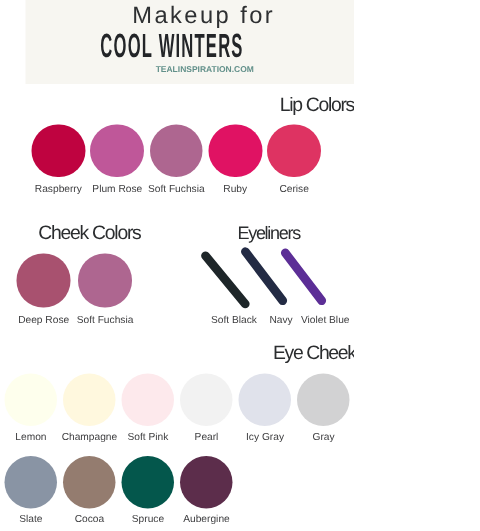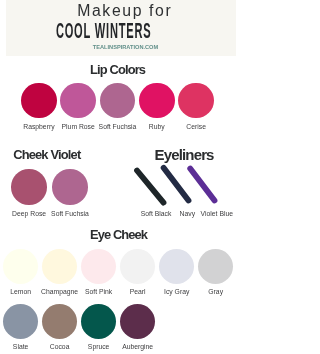--- a/index.html
+++ b/index.html
@@ -7,21 +7,21 @@
   body{
     width:236px;height:354px;overflow:hidden;
     background:#ffffff;
     font-family:"Liberation Sans", sans-serif;
     -webkit-font-smoothing:antialiased;
   }
   .page{position:relative;width:236px;height:354px;background:#ffffff;}
 
   
   .header{
-    position:absolute;left:6px;top:0;width:236px;height:55.5px;
+    position:absolute;left:17px;top:0;width:236px;height:55.5px;
     background:#f7f6f1;
   }
   .title-1{
     position:absolute;left:0;top:2.6px;width:236px;text-align:center;
     font-size:15.8px;font-weight:400;color:#2e3032;
     letter-spacing:1.62px;text-indent:1.62px;line-height:16px;
   }
   .title-2-wrap{
     position:absolute;left:0;top:20.4px;width:236px;
     line-height:22.4px;
@@ -34,22 +34,22 @@
     white-space:nowrap;
   }
   .site{
     position:absolute;left:1.5px;top:44px;width:236px;text-align:center;
     font-size:5.65px;font-weight:700;color:#62908a;
     letter-spacing:0px;line-height:6px;
   }
 
   
   .sec-title{
-    position:absolute;font-weight:700;color:#2b2d2f;
-    text-align:center;line-height:12.6px;white-space:nowrap;
+    position:absolute;font-weight:400;color:#2b2d2f;
+    text-align:right;line-height:12.6px;white-space:nowrap;
   }
   .swatch{position:absolute;border-radius:50%;}
   .lbl{
     position:absolute;font-size:6.8px;color:#3d3d3f;text-align:center;
     white-space:nowrap;line-height:7px;
   }
   .liner{position:absolute;left:0;top:0;}
 </style>
 </head>
 <body>
@@ -57,22 +57,22 @@
 <div class="page">
 
   <div class="header">
     <div class="title-1">Makeup for</div>
     <div class="title-2-wrap"><span class="title-2">COOL WINTERS</span></div>
     <div class="site">TEALINSPIRATION.COM</div>
   </div>
 
   <div id="body-layer">
       <div class="sec-title" style="left: 0px; top: 63.6px; width: 236px; font-size: 12.9px; letter-spacing: -0.85px; text-indent: -0.85px;">Lip Colors</div>
-      <div class="sec-title" style="left: 0.7px; top: 148.6px; width: 93px; font-size: 12.9px; letter-spacing: -0.83px; text-indent: -0.83px;">Cheek Violet</div>
-      <div class="sec-title" style="left: 137px; top: 148.6px; width: 95px; font-size: 15px; letter-spacing: -0.85px; text-indent: -0.85px;">Eyeliners</div>
+      <div class="sec-title" style="left: 0.7px; top: 148.6px; width: 93px; font-size: 12.9px; letter-spacing: -0.83px; text-indent: -0.83px;">Cheek Colors</div>
+      <div class="sec-title" style="left: 105px; top: 148.6px; width: 95px; font-size: 12px; letter-spacing: -0.85px; text-indent: -0.85px;">Eyeliners</div>
       <div class="sec-title" style="left: 1px; top: 229.2px; width: 236px; font-size: 12.9px; letter-spacing: -0.9px; text-indent: -0.9px;">Eye Cheek</div>
       <div class="swatch" style="left: 21.1px; top: 82.8px; width: 35.6px; height: 35.6px; background: rgb(191, 3, 64);"></div>
       <div class="lbl" style="left: -1.1px; top: 123px; width: 80px;">Raspberry</div>
       <div class="swatch" style="left: 60.4px; top: 82.8px; width: 35.6px; height: 35.6px; background: rgb(191, 87, 153);"></div>
       <div class="lbl" style="left: 38.2px; top: 123px; width: 80px;">Plum Rose</div>
       <div class="swatch" style="left: 99.7px; top: 82.8px; width: 35.6px; height: 35.6px; background: rgb(174, 102, 144);"></div>
       <div class="lbl" style="left: 77.5px; top: 123px; width: 80px;">Soft Fuchsia</div>
       <div class="swatch" style="left: 139px; top: 82.8px; width: 35.6px; height: 35.6px; background: rgb(224, 18, 99);"></div>
       <div class="lbl" style="left: 116.8px; top: 123px; width: 80px;">Ruby</div>
       <div class="swatch" style="left: 178.3px; top: 82.8px; width: 35.6px; height: 35.6px; background: rgb(222, 51, 98);"></div>

